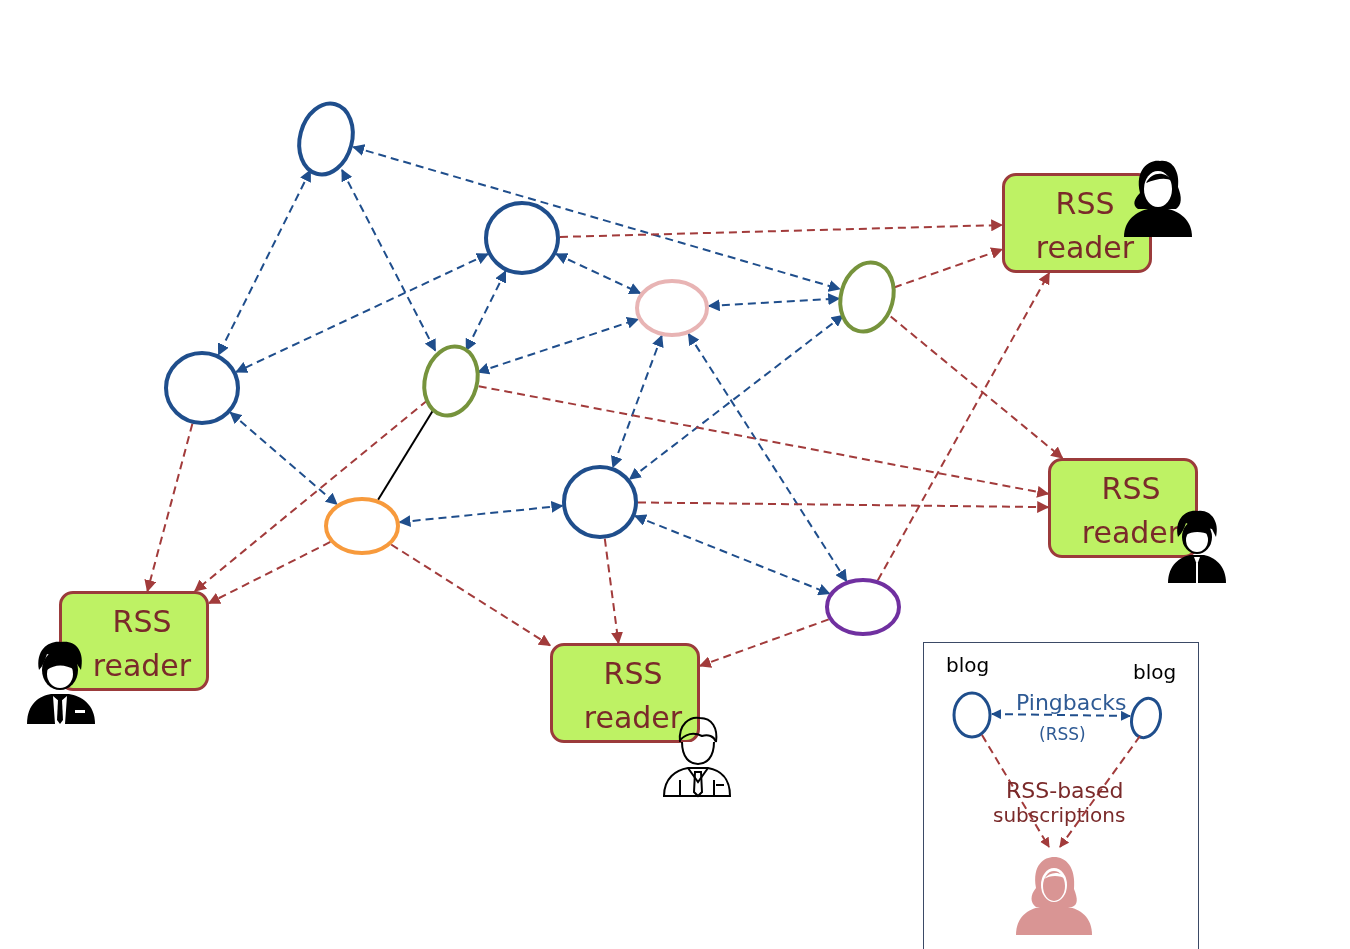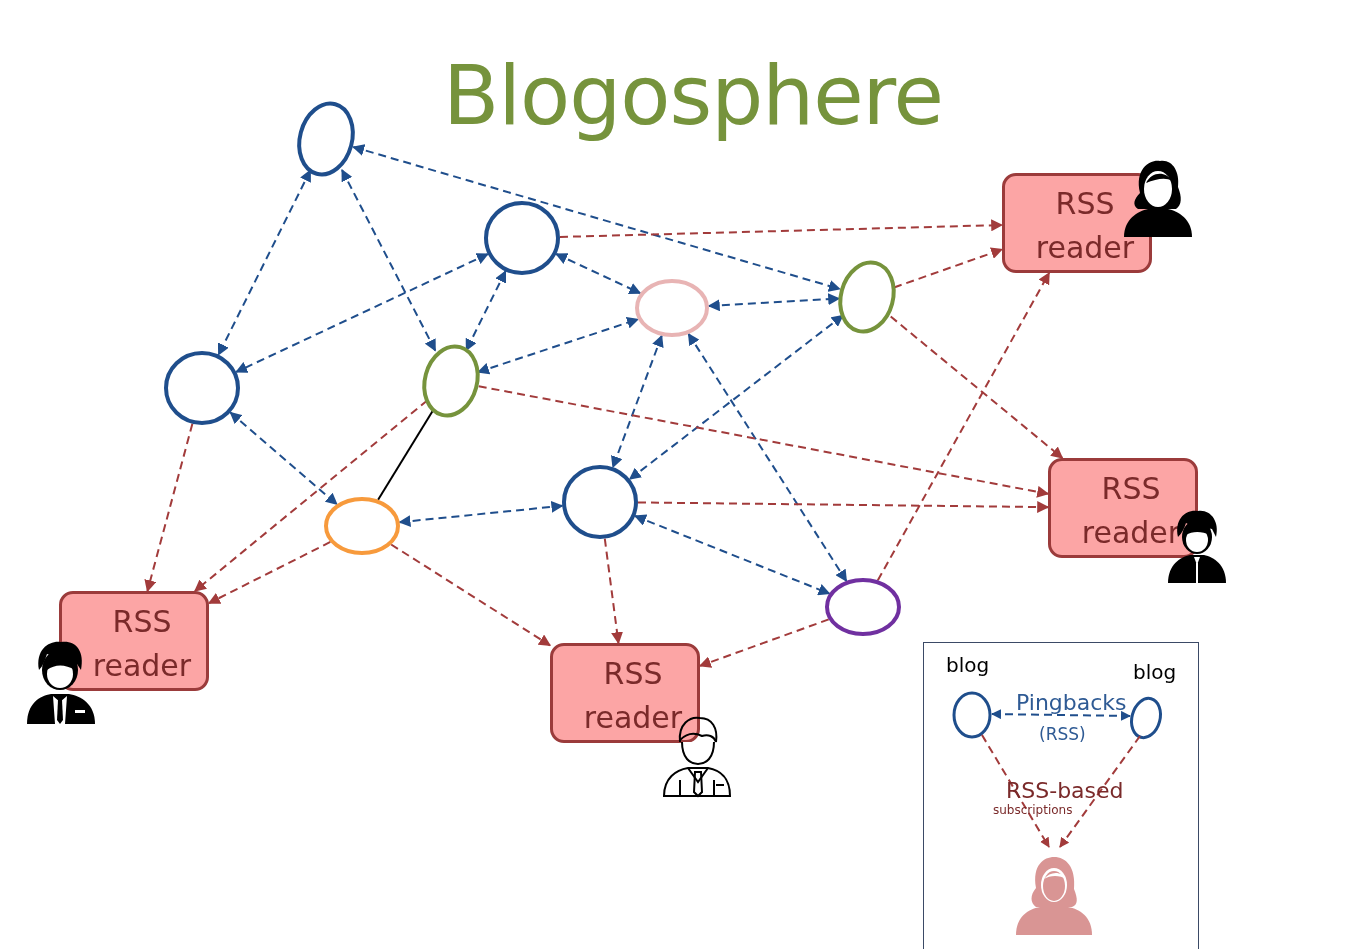--- a/index.html
+++ b/index.html
@@ -1,19 +1,19 @@
 <!DOCTYPE html>
 <html><head>
 <meta charset="utf-8">
 <style>
   html,body{margin:0;padding:0;background:#ffffff;}
   body{width:1350px;height:949px;position:relative;overflow:hidden;font-family:"DejaVu Sans","Liberation Sans",sans-serif;}
   #diagram{position:absolute;left:0;top:0;width:1350px;height:949px;}
   .title{position:absolute;left:443px;top:46px;font-size:82px;color:#76933c;font-family:"DejaVu Sans",sans-serif;letter-spacing:-1px;line-height:100px;}
-  .reader{position:absolute;width:150px;height:100px;box-sizing:border-box;border:3px solid #9b3b3b;border-radius:14px;background:#fca5a5;color:#7a2a2a;font-size:30px;line-height:44px;text-align:center;padding-top:6px;font-family:"DejaVu Sans",sans-serif;padding-left:16px;}
+  .reader{position:absolute;width:150px;height:100px;box-sizing:border-box;border:3px solid #9b3b3b;border-radius:14px;background:#bef264;color:#7a2a2a;font-size:30px;line-height:44px;text-align:center;padding-top:6px;font-family:"DejaVu Sans",sans-serif;padding-left:16px;}
   .reader span{display:block;}
   .legend{position:absolute;left:923px;top:642px;width:276px;height:388px;border:1px solid #3b4a66;box-sizing:border-box;}
   .lg-text{position:absolute;font-family:"DejaVu Sans",sans-serif;}
 </style>
 </head>
 <body>
 
 <div id="diagram">
   <svg id="edges" width="1350" height="949" style="position:absolute;left:0;top:0">
     <defs>
@@ -59,21 +59,20 @@
         <ellipse cx="202" cy="388" rx="36" ry="35" transform="rotate(0 202 388)" fill="#fff" stroke="#1f4e8c" stroke-width="4"></ellipse>
         <ellipse cx="451" cy="381" rx="26" ry="35" transform="rotate(15 451 381)" fill="#fff" stroke="#76933c" stroke-width="4"></ellipse>
         <ellipse cx="672" cy="308" rx="35" ry="27" transform="rotate(0 672 308)" fill="#fff" stroke="#e8b4b4" stroke-width="4"></ellipse>
         <ellipse cx="867" cy="297" rx="26" ry="35" transform="rotate(15 867 297)" fill="#fff" stroke="#76933c" stroke-width="4"></ellipse>
         <ellipse cx="362" cy="526" rx="36" ry="27" transform="rotate(0 362 526)" fill="#fff" stroke="#f79a3c" stroke-width="4"></ellipse>
         <ellipse cx="600" cy="502" rx="36" ry="35" transform="rotate(0 600 502)" fill="#fff" stroke="#1f4e8c" stroke-width="4"></ellipse>
         <ellipse cx="863" cy="607" rx="36" ry="27" transform="rotate(0 863 607)" fill="#fff" stroke="#7030a0" stroke-width="4"></ellipse>
       </g>
   </svg>
 
-  <div class="title">Blogosphere</div>
 
   <div class="reader" id="r1" style="left:1002px;top:173px;">
     <span>RSS</span>
     <span>reader</span>
   </div>
   <div class="reader" id="r2" style="left:1048px;top:458px;">
     <span>RSS</span>
     <span>reader</span>
   </div>
   <div class="reader" id="r3" style="left:59px;top:591px;">
@@ -143,15 +142,15 @@
         <ellipse cx="130" cy="243" rx="11" ry="15" fill="#d99594"></ellipse>
         <path d="M120,236 C126,228 138,228 142,236 C136,232 126,232 120,236z" fill="#fff"></path>
         <path d="M92,292 C92,274 104,266 116,264 L144,264 C156,266 168,274 168,292z" fill="#d99594"></path>
       </g>
     </svg>
     <div class="lg-text" style="left:22px;top:10px;font-size:20px;color:#000;">blog</div>
     <div class="lg-text" style="left:209px;top:17px;font-size:20px;color:#000;">blog</div>
     <div class="lg-text" style="left:92px;top:47px;font-size:22px;color:#2e5a94;">Pingbacks</div>
     <div class="lg-text" style="left:115px;top:73px;font-size:17px;color:#2e5a94;margin-top:8px;">(RSS)</div>
     <div class="lg-text" style="left:82px;top:135px;font-size:22px;color:#7a2a2a;">RSS-based</div>
-    <div class="lg-text" style="left:69px;top:160px;font-size:12px;color:#7a2a2a;">subscriptions</div>
+    <div class="lg-text" style="left:69px;top:160px;font-size:20px;color:#7a2a2a;">subscriptions</div>
   </div>
 </div>
 
 </body></html>

